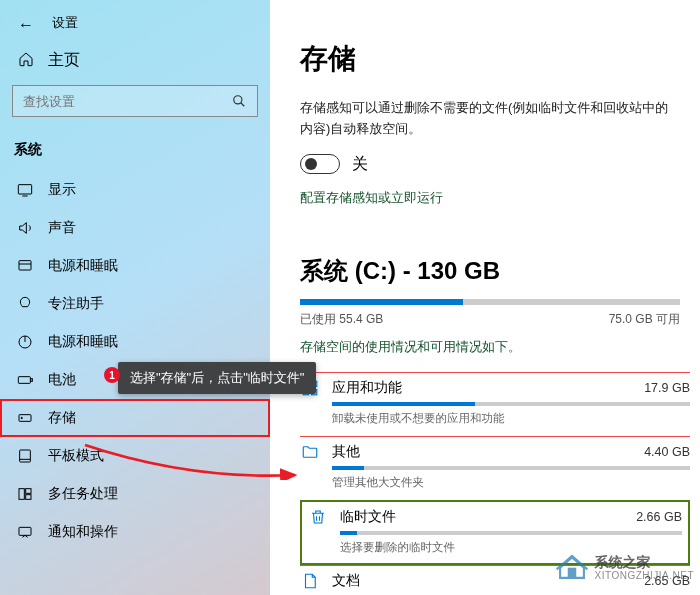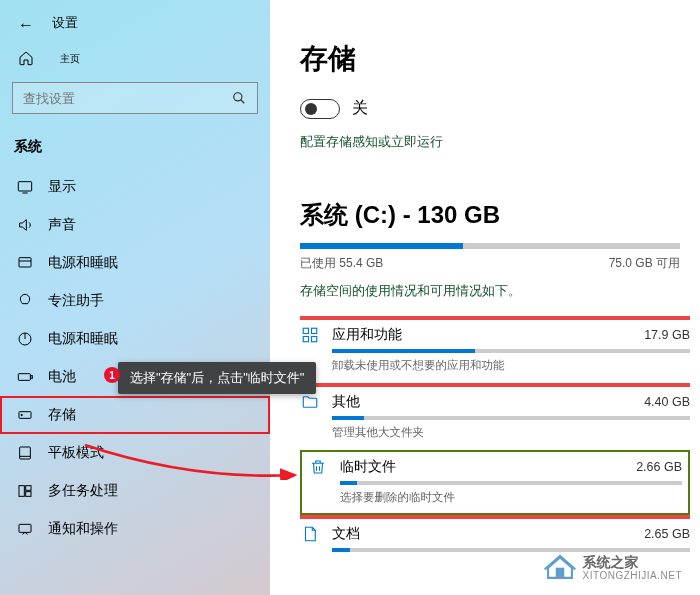--- a/index.html
+++ b/index.html
@@ -1,21 +1,21 @@
 <!DOCTYPE html>
 <html><head>
 <meta charset="utf-8">
 <style>
 * { margin: 0; padding: 0; box-sizing: border-box; font-family: "Microsoft YaHei", "Segoe UI", sans-serif; }
 body { width: 700px; height: 595px; overflow: hidden; background: #fff; position: relative; }
 .app { display: flex; width: 100%; height: 100%; }
 .sidebar { width: 270px; height: 100%; background: linear-gradient(150deg, #a1e1f2 0%, #b5dff7 50%, #d5c9cf 100%); position: relative; }
 .sidebar-top { display: flex; align-items: center; gap: 18px; padding: 14px 18px 10px 18px; font-size: 13px; }
 .back-arrow { font-size: 16px; cursor: pointer; }
-.home-row { display: flex; align-items: center; gap: 26px; padding: 8px 18px 12px 18px; font-size: 10px; }
+.home-row { display: flex; align-items: center; gap: 14px; padding: 8px 18px 12px 18px; font-size: 16px; }
 .home-icon svg { width: 16px; height: 16px; }
 .search-box { margin: 2px 12px 18px 12px; border: 1px solid #888; background: rgba(255,255,255,0.2); display: flex; align-items: center; height: 32px; }
 .search-input { flex: 1; background: transparent; border: none; outline: none; padding: 0 10px; font-size: 13px; color: #555; }
 .search-btn { width: 36px; display: flex; align-items: center; justify-content: center; }
 .section-title { font-size: 14px; font-weight: bold; padding: 6px 14px 12px 14px; }
 .nav-item { display: flex; align-items: center; gap: 14px; padding: 10px 16px; font-size: 14px; cursor: pointer; position: relative; }
 .nav-item.selected { border: 2px solid #ec1c24; padding: 8px 14px; }
 .nav-icon { width: 18px; display: flex; justify-content: center; }
 .nav-icon svg { width: 16px; height: 16px; }
 .main { flex: 1; padding: 40px 20px 10px 30px; overflow: hidden; position: relative; }
@@ -23,34 +23,34 @@
 .desc { font-size: 13px; color: #222; line-height: 1.6; margin-bottom: 14px; }
 .toggle-row { display: flex; align-items: center; gap: 12px; margin-bottom: 14px; }
 .toggle { width: 40px; height: 20px; border: 1px solid #333; border-radius: 10px; position: relative; }
 .toggle-knob { width: 12px; height: 12px; background: #333; border-radius: 50%; position: absolute; top: 3px; left: 4px; }
 .link { color: #14532d; font-size: 13px; cursor: pointer; }
 .drive-title { font-size: 24px; font-weight: 600; margin-top: 48px; margin-bottom: 12px; }
 .drive-bar { width: 380px; height: 6px; background: #ccc; position: relative; margin-bottom: 6px; }
 .drive-bar-fill { height: 100%; background: #0078d4; }
 .drive-info { display: flex; justify-content: space-between; width: 380px; font-size: 12px; color: #555; margin-bottom: 10px; }
 .drive-note { font-size: 13px; color: #14532d; margin-bottom: 16px; }
-.cat-row { width: 390px; padding: 6px 0 10px 0; border-top: 4px solid #ef4444; }
+.cat-row { width: 390px; padding: 6px 0 10px 0; border-top: 1px solid #ef4444; }
 .cat-row.highlighted { border: 2px solid #4d7c0f; padding: 6px 6px 8px 6px; }
 .cat-head { display: flex; align-items: center; gap: 12px; }
 .cat-icon { width: 20px; display: flex; justify-content: center; color: #0078d4; }
 .cat-icon svg { width: 18px; height: 18px; }
 .cat-label { flex: 1; font-size: 14px; }
 .cat-size { font-size: 12.5px; color: #333; }
 .cat-bar { height: 4px; background: #ccc; margin: 5px 0 5px 32px; position: relative; }
 .cat-bar-fill { height: 100%; background: #0078d4; }
 .cat-sub { font-size: 11.5px; color: #666; margin-left: 32px; }
 .tooltip-box { position: absolute; left: 118px; top: 362px; background: #414244; color: #fff; font-size: 13px; padding: 7px 12px; border-radius: 2px; z-index: 10; box-shadow: 0 2px 6px rgba(0,0,0,0.3); white-space: nowrap; }
 .badge { position: absolute; left: 104px; top: 367px; width: 16px; height: 16px; background: #e8122e; color: #fff; border-radius: 50%; font-size: 10px; display: flex; align-items: center; justify-content: center; z-index: 11; font-weight: bold; }
 .arrow-svg { position: absolute; left: 80px; top: 380px; width: 230px; height: 100px; z-index: 9; pointer-events: none; }
-.watermark { position: absolute; right: 18px; bottom: 8px; display: flex; align-items: center; gap: 6px; opacity: 0.75; }
+.watermark { position: absolute; right: 6px; bottom: 8px; display: flex; align-items: center; gap: 6px; opacity: 0.75; }
 .watermark-icon svg { width: 34px; height: 34px; }
 .watermark-txt { display: flex; flex-direction: column; line-height: 1.15; }
 .wm-title { font-size: 14px; font-weight: bold; color: #333; }
 .wm-url { font-size: 10px; color: #666; letter-spacing: 0.5px; }
 </style>
 </head>
 <body>
 
 <div class="app">
   <div class="sidebar">
@@ -164,20 +164,21 @@
             <rect x="3" y="5" width="18" height="12" rx="1"></rect>
             <path d="M8 20l4-3 4 3"></path>
           </svg>
         </span>
       <span>通知和操作</span>
     </div>
   </div>
 
   <div class="main">
     <h1>存储</h1>
+    <div class="desc">存储感知可以通过删除不需要的文件(例如临时文件和回收站中的内容)自动释放空间。</div>
     <div class="toggle-row">
       <div class="toggle">
           <div class="toggle-knob"></div>
         </div>
       <span>关</span>
     </div>
     <div class="link">配置存储感知或立即运行</div>
 
     <div class="drive-title">系统 (C:) - 130 GB</div>
     <div class="drive-bar">

